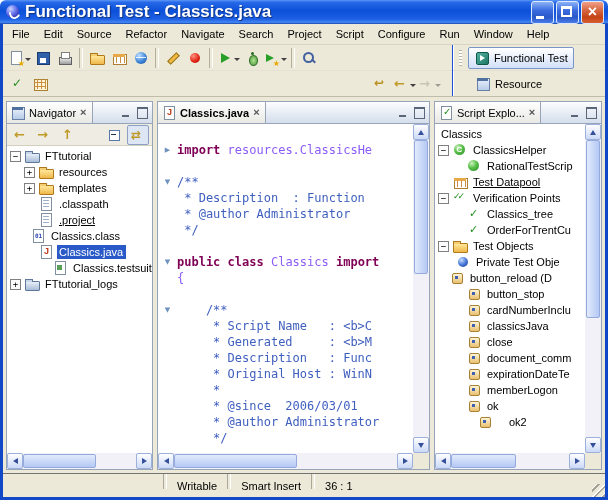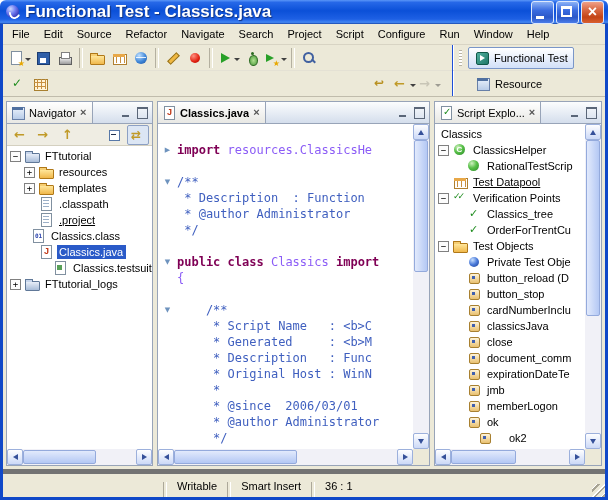--- a/index.html
+++ b/index.html
@@ -94,21 +94,21 @@
   .sthumb{position:absolute;background:linear-gradient(90deg,#E2EAFC,#B4C8F4);border:1px solid #94AADC;border-radius:2px;box-sizing:border-box}
   .sbv .sthumb{left:1px;right:1px}
   .sbh .sthumb{top:1px;bottom:1px;background:linear-gradient(180deg,#E2EAFC,#B4C8F4)}
   .tri{width:0;height:0;border:3px solid transparent;display:block}
   .tri.u{border-bottom:5px solid #35509A;margin-top:-3px}
   .tri.d{border-top:5px solid #35509A;margin-bottom:-3px}
   .tri.l{border-right:5px solid #35509A;margin-left:-3px}
   .tri.r{border-left:5px solid #35509A;margin-right:-3px}
 
   
-  .statusbar{height:23px;flex:none;display:flex;align-items:flex-end;background:#ECE9D8;border-top:5px solid #737373}
+  .statusbar{height:23px;flex:none;display:flex;align-items:flex-start;background:#ECE9D8;border-top:1px solid #737373}
   .scell{height:100%;display:flex;align-items:center;padding:0 10px;white-space:nowrap}
   .scell.msg{width:140px;flex:none}
   .ssep{width:2px;height:15px;border-left:1px solid #ACA899;border-right:1px solid #FFFFFF;flex:none}
   .grip{margin-left:auto;width:13px;height:13px;align-self:flex-end;
     background:repeating-linear-gradient(135deg,transparent 0 3px,#FFFFFF 3px 4px,#A8A494 4px 6px)}
 
   
   .ico{width:16px;height:16px;display:inline-block;position:relative;flex:none;font-family:"DejaVu Sans",sans-serif}
   .ico::before,.ico::after{content:"";position:absolute}
   .ico-app{width:16px;height:16px}
@@ -506,26 +506,26 @@
               <div class="trow" style="padding-left: 17px;">
                 <span class="expander none"></span>
                 <span class="ico tico ico-vp"></span>
                 <span class="tlabel">OrderForTrentCu</span>
               </div>
               <div class="trow" style="padding-left: 3px;">
                 <span class="expander minus">−</span>
                 <span class="ico tico ico-to-folder"></span>
                 <span class="tlabel">Test Objects</span>
               </div>
-              <div class="trow" style="padding-left: 17px;">
+              <div class="trow" style="padding-left: 6px;">
                 <span class="expander none"></span>
                 <span class="ico tico ico-test-object-private"></span>
                 <span class="tlabel">Private Test Obje</span>
               </div>
-              <div class="trow" style="padding-left: 17px; align-items: center;">
+              <div class="trow" style="padding-left: 0; align-items: center;">
                 <span class="expander none"></span>
                 <span class="ico tico ico-test-object"></span>
                 <span class="tlabel">button_reload (D</span>
               </div>
               <div class="trow" style="padding-left: 17px;">
                 <span class="expander none"></span>
                 <span class="ico tico ico-test-object"></span>
                 <span class="tlabel">button_stop</span>
               </div>
               <div class="trow" style="padding-left: 17px;">
@@ -545,25 +545,20 @@
               </div>
               <div class="trow" style="padding-left: 17px;">
                 <span class="expander none"></span>
                 <span class="ico tico ico-test-object"></span>
                 <span class="tlabel">document_comm</span>
               </div>
               <div class="trow" style="padding-left: 17px;">
                 <span class="expander none"></span>
                 <span class="ico tico ico-test-object"></span>
                 <span class="tlabel">expirationDateTe</span>
-              </div>
-              <div class="trow" style="padding-left: 17px;">
-                <span class="expander none"></span>
-                <span class="ico tico ico-test-object"></span>
-                <span class="tlabel">jmb</span>
               </div>
               <div class="trow" style="padding-left: 17px;">
                 <span class="expander none"></span>
                 <span class="ico tico ico-test-object"></span>
                 <span class="tlabel">memberLogon</span>
               </div>
               <div class="trow" style="padding-left: 17px;">
                 <span class="expander none"></span>
                 <span class="ico tico ico-test-object"></span>
                 <span class="tlabel">ok</span>

